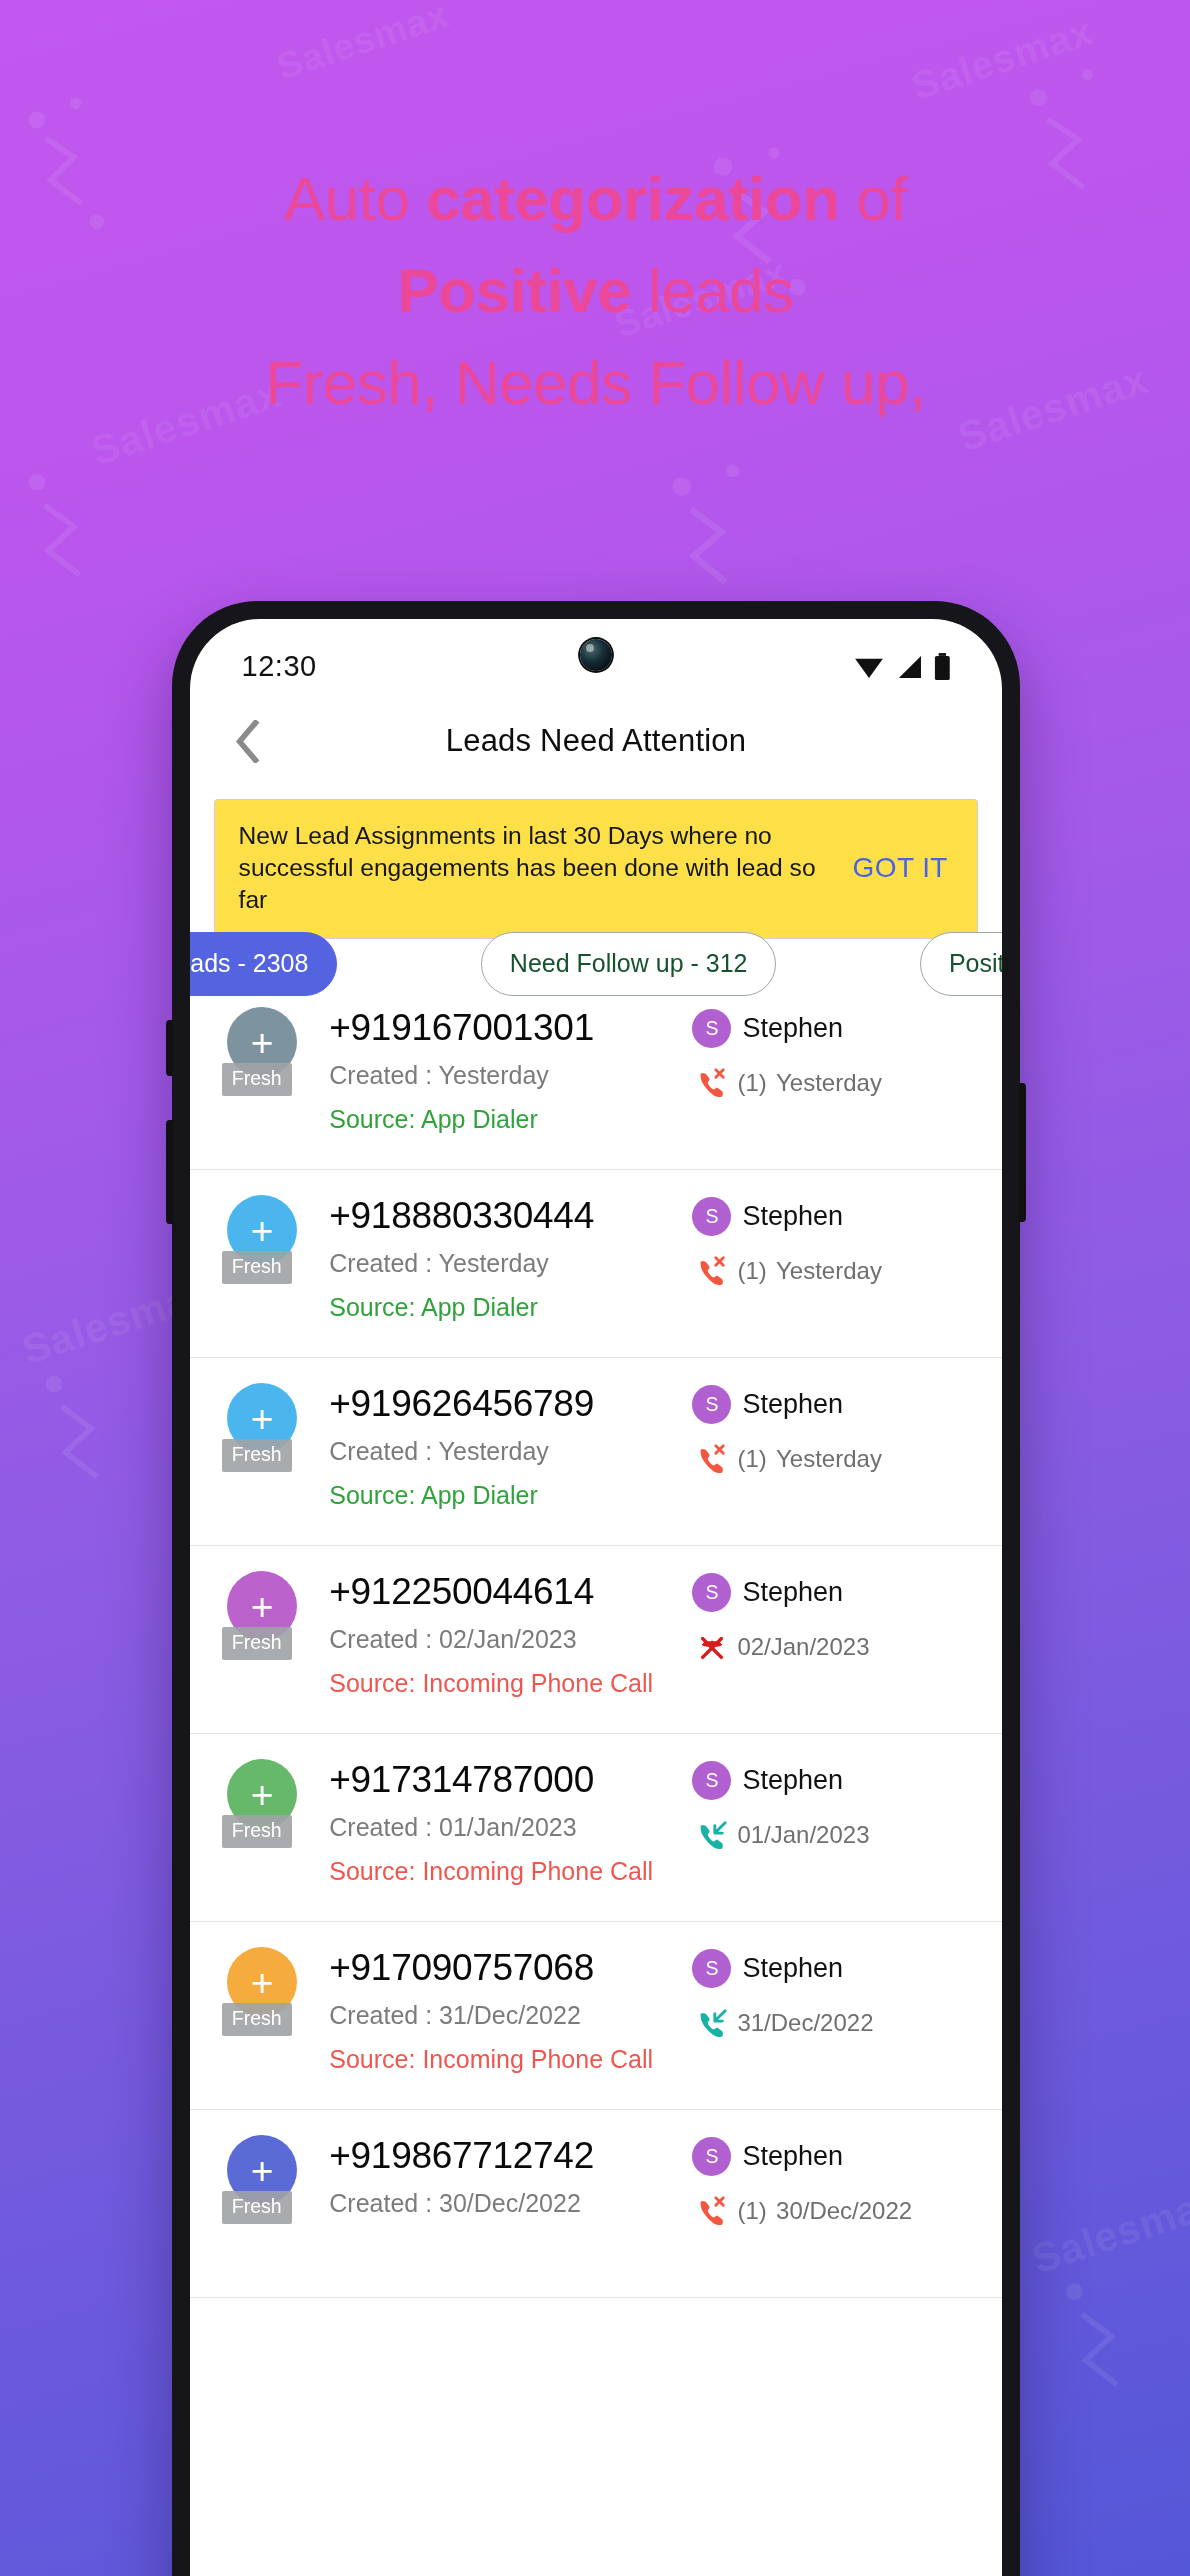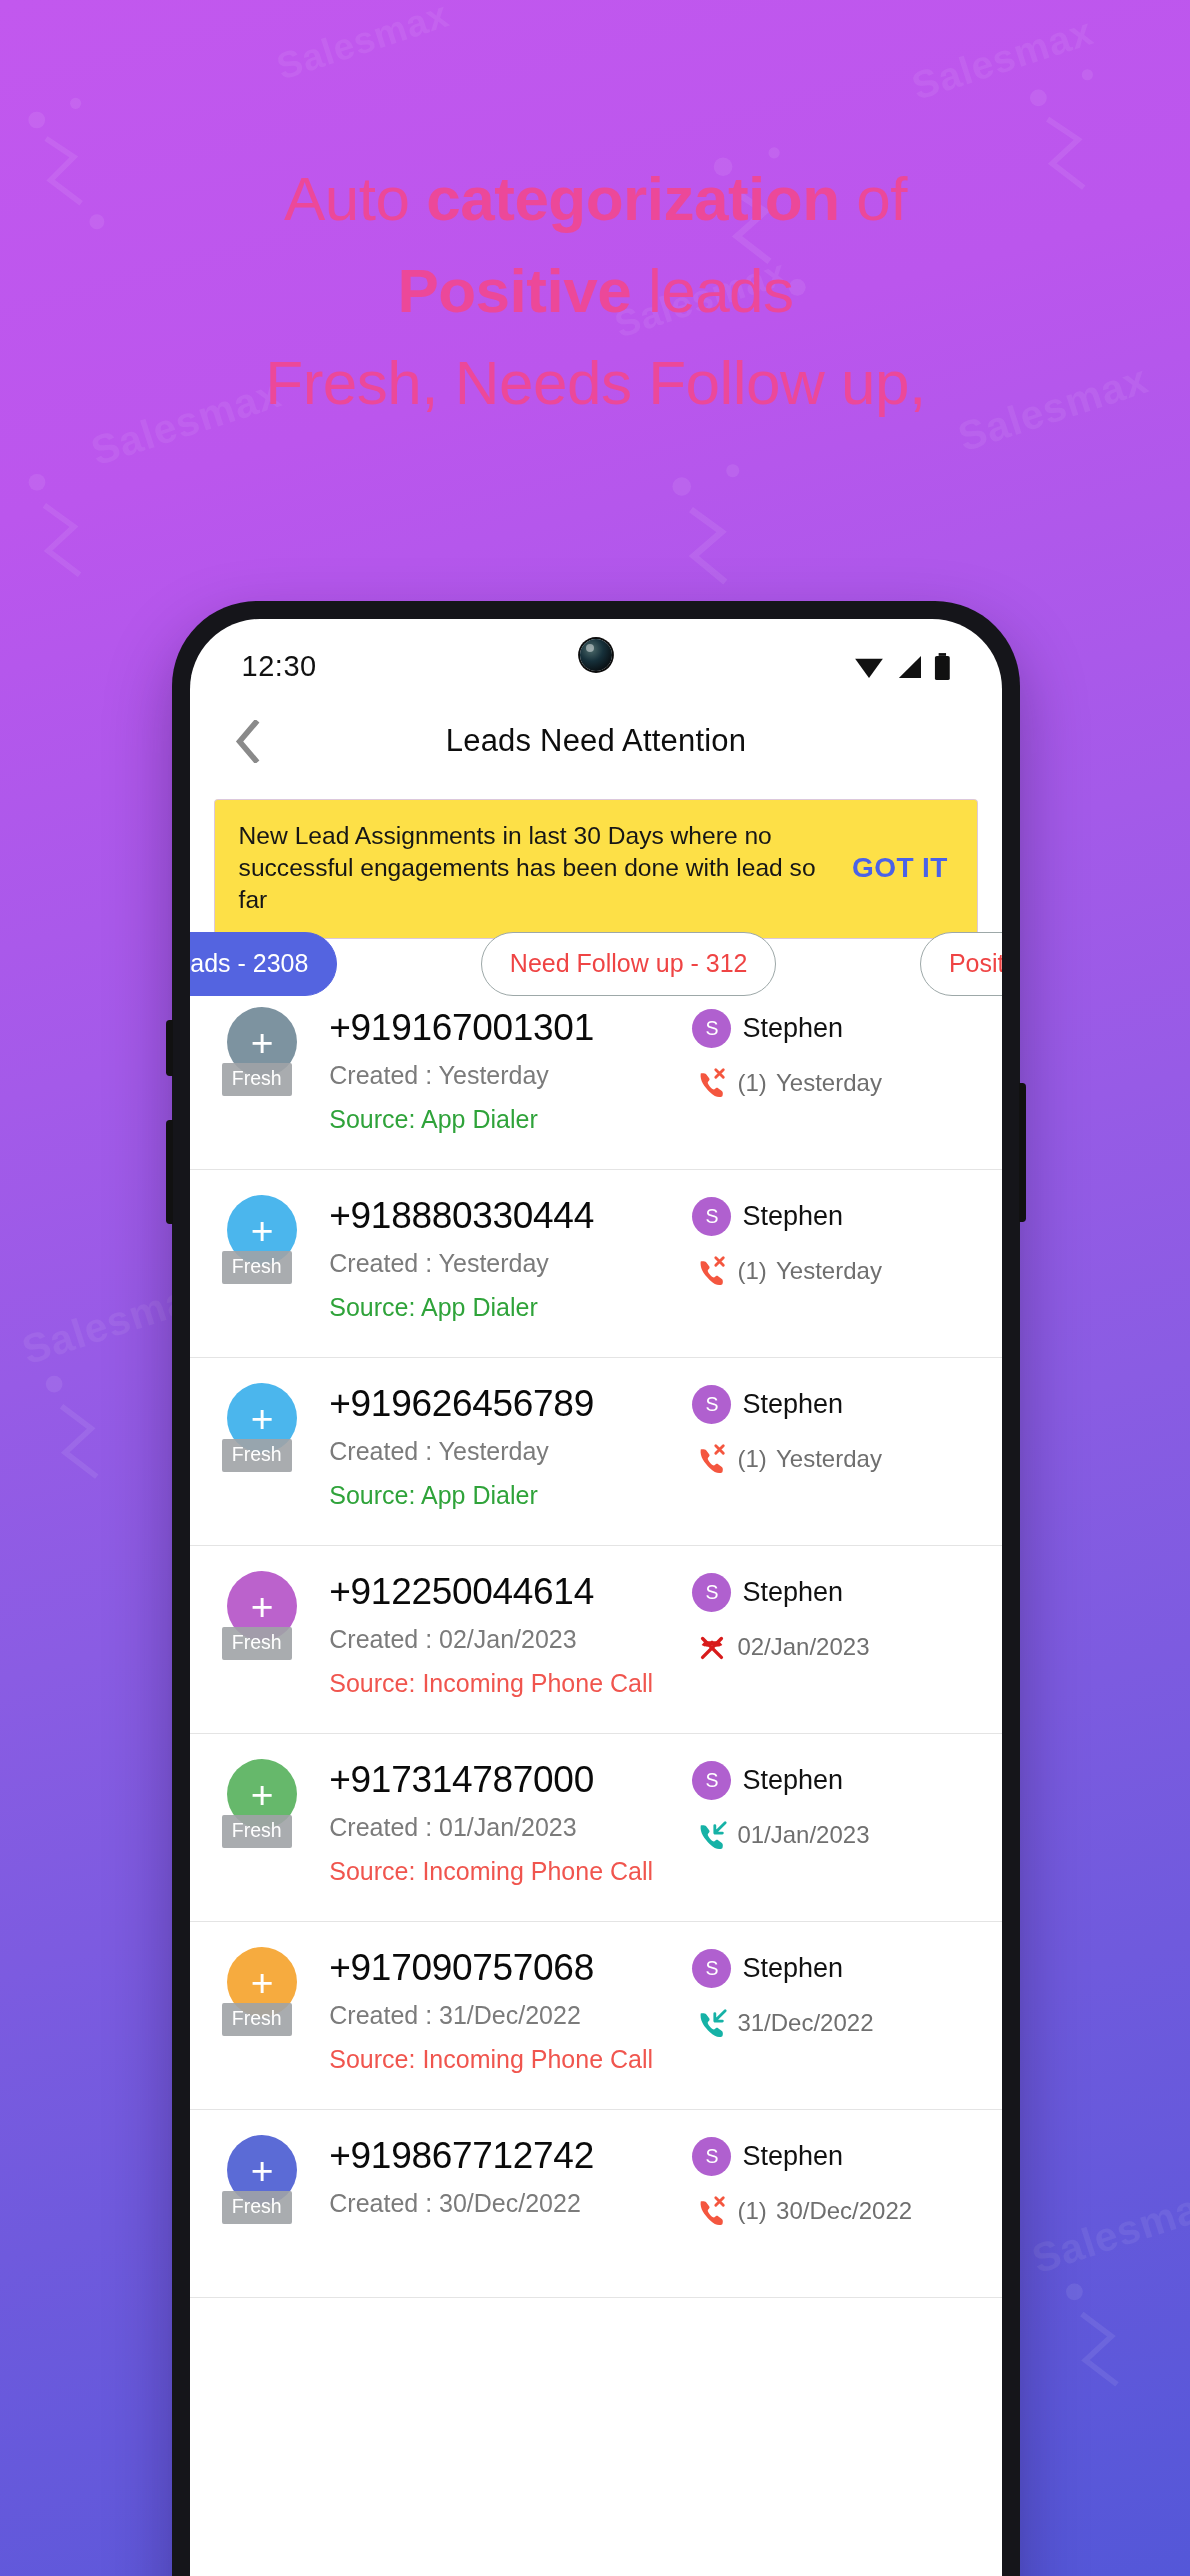--- a/index.html
+++ b/index.html
@@ -146,42 +146,41 @@
     padding-right: 11px;
   }
   .banner-cta {
     color: #4a62e8;
     font-size: 28px;
     letter-spacing: 0.4px;
     padding-left: 7.4px;
     padding-right: 5.6px;
     cursor: pointer;
     white-space: nowrap;
-    font-weight: bold;
   }
 
   
   .chips-row {
     position: absolute;
     left: -127px;
     right: -127px;
     top: 313px;
     display: flex;
     align-items: center;
     justify-content: space-between;
     padding: 0 0;
     z-index: 40;
   }
   .chip {
     border-radius: 37px;
     font-size: 25px;
     padding: 16.7px 28px;
     background: #ffffff;
     border: 0.9px solid #9da8a8;
-    color: #ef4444;
+    color: #14532d;
     white-space: nowrap;
     cursor: pointer;
   }
   .chip.active {
     background: #5464e0;
     border-color: #5464e0;
     color: #ffffff;
   }
 
   

